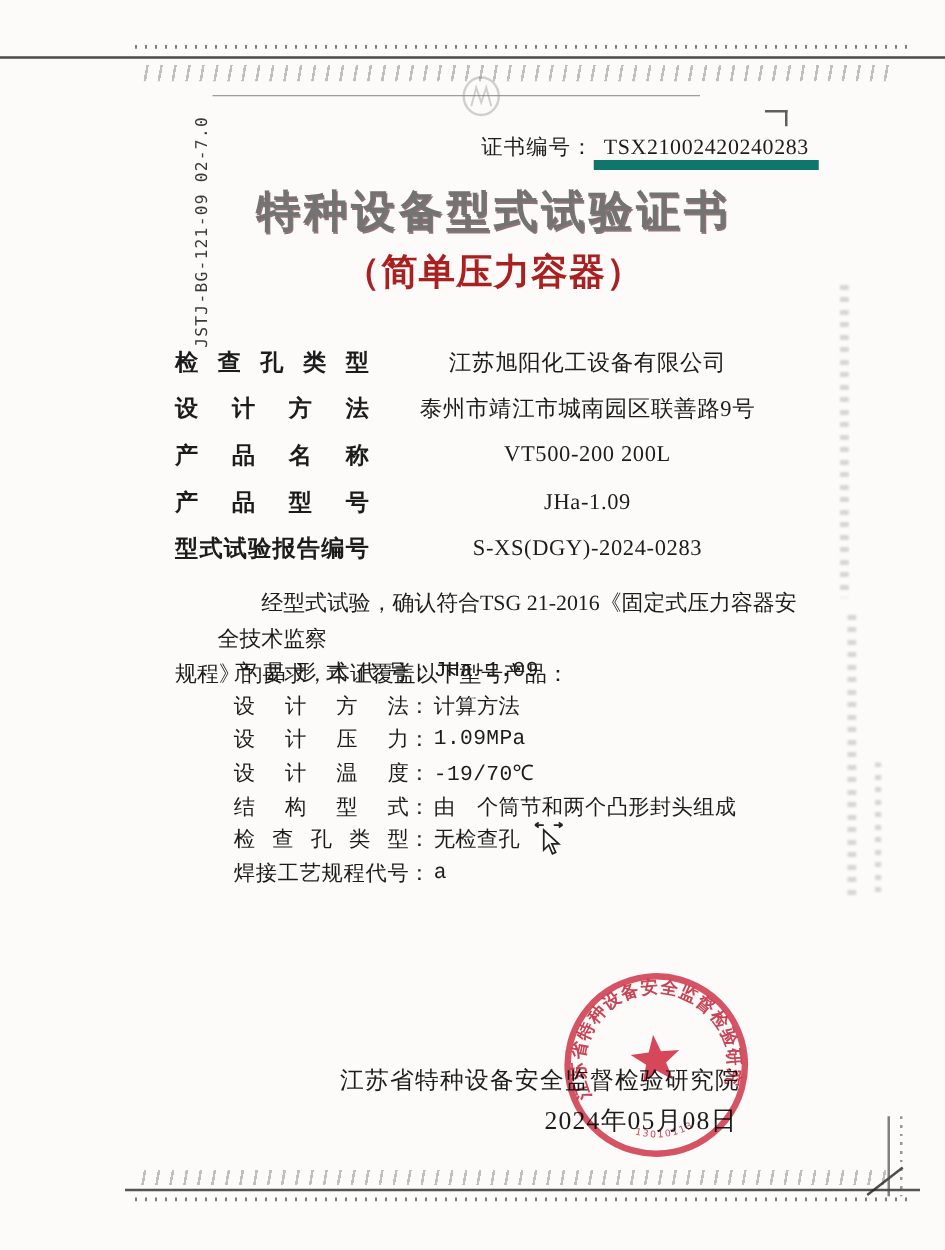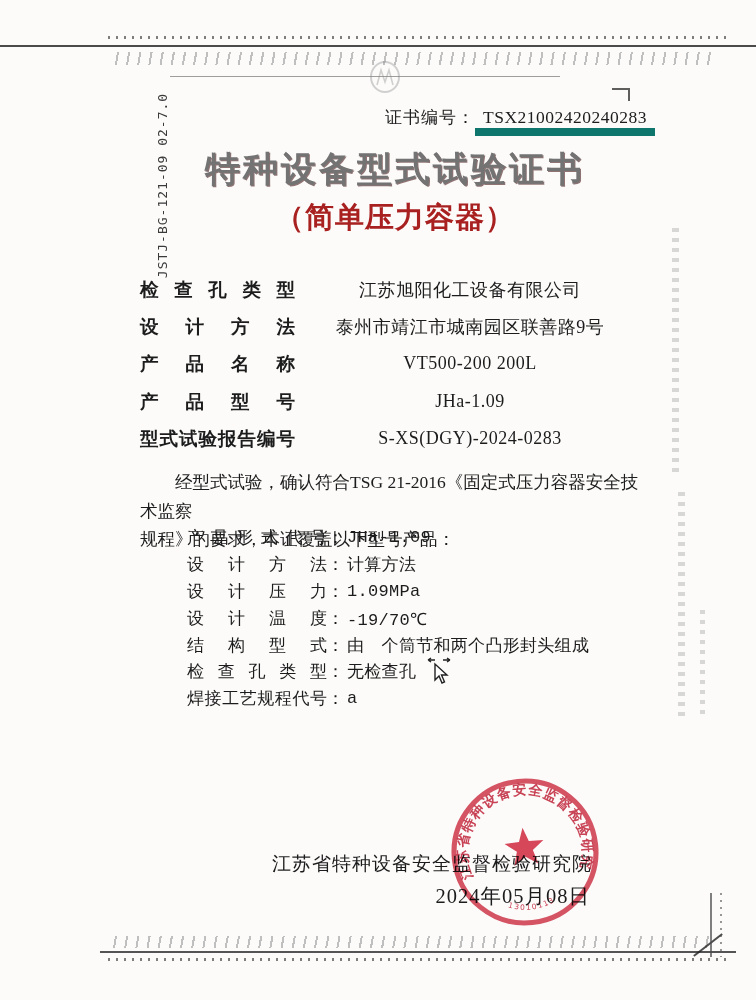--- a/index.html
+++ b/index.html
@@ -54,21 +54,21 @@
     font-size:29px;font-weight:bold;color:#a8201f;letter-spacing:1px;}
   
   .fields{position:absolute;left:140px;top:271px;width:505px;}
   .field-row{display:flex;align-items:center;height:37.2px;font-size:18.5px;}
   .field-label{width:155px;text-align:justify;text-align-last:justify;
     font-weight:bold;letter-spacing:0;}
   .field-value{flex:1;text-align:center;font-size:18px;letter-spacing:.5px;}
   
   .statement{position:absolute;left:140px;top:468px;width:510px;
     font-size:17.5px;line-height:28.5px;}
-  .statement .l1{text-indent:2em;}
+  .statement .l1{text-indent:2em;margin-left:34px;}
   
   .specs{position:absolute;left:187px;top:524px;width:440px;font-family:Liberation Mono, monospace;}
   .spec-row{display:flex;align-items:center;height:26.9px;font-size:17px;}
   .spec-label{width:140px;text-align:justify;text-align-last:justify;}
   .spec-colon{width:18px;}
   .spec-value{margin-left:2px;letter-spacing:.3px;display:flex;align-items:center;}
   .cursor-art{display:inline-block;margin-left:10px;position:relative;top:2px;}
   
   .issuer{position:absolute;right:164px;top:851px;font-size:19px;letter-spacing:1px;z-index:1;}
   .issue-date{position:absolute;right:166px;top:882px;font-size:20.5px;letter-spacing:1px;z-index:1;}

